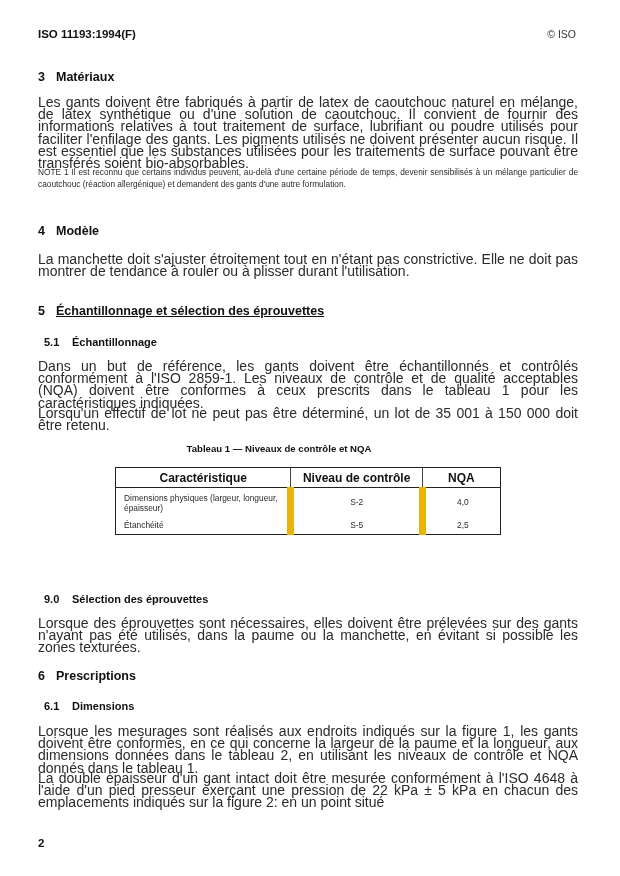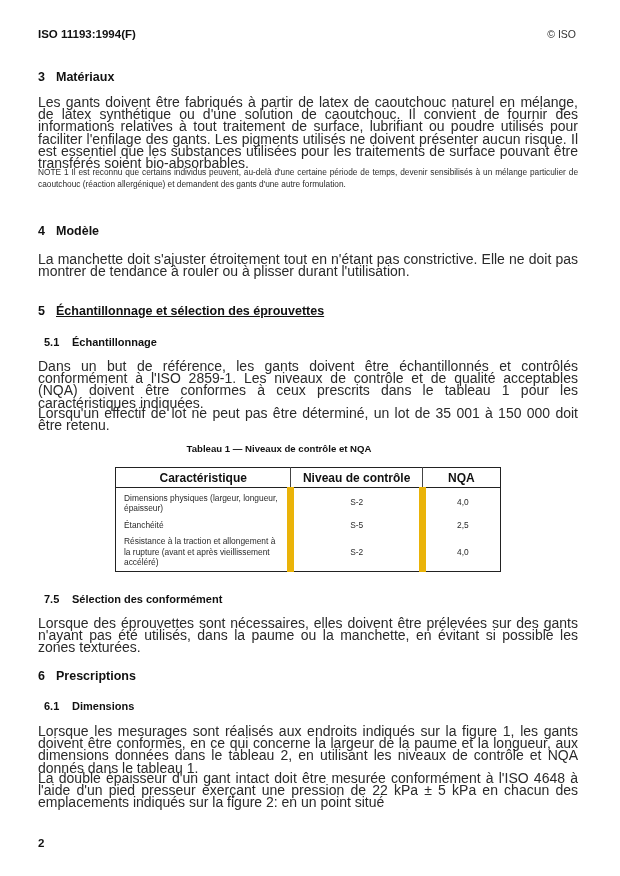--- a/index.html
+++ b/index.html
@@ -79,30 +79,25 @@
     <tr>
       <td style="height:22px; padding-top:4px;">Dimensions physiques (largeur, longueur, épaisseur)</td>
       <td class="c">S-2</td>
       <td class="c">4,0</td>
     </tr>
     <tr>
       <td style="height:14px;">Étanchéité</td>
       <td class="c">S-5</td>
       <td class="c">2,5</td>
     </tr>
-    <tr>
-      <td style="height:32px; padding-bottom:3px;">Résistance à la traction et allongement à la rupture (avant et après vieillissement accéléré)</td>
-      <td class="c">S-2</td>
-      <td class="c">4,0</td>
-    </tr>
   </tbody>
 </table>
 
 <div class="abs h2" style="top:593px;">
-  <span class="num">7.5</span><span>Sélection des conformément</span>
+  <span class="num">9.0</span><span>Sélection des éprouvettes</span>
 </div>
 <div class="abs para" style="top:617px;">Lorsque des éprouvettes sont nécessaires, elles doivent être prélevées sur des gants n'ayant pas été utilisés, dans la paume ou la manchette, en évitant si possible les zones texturées.</div>
 
 <div class="abs h1" style="top:669px;">
   <span class="num">6</span><span>Prescriptions</span>
 </div>
 
 <div class="abs h2" style="top:700px;">
   <span class="num">6.1</span><span>Dimensions</span>
 </div>

